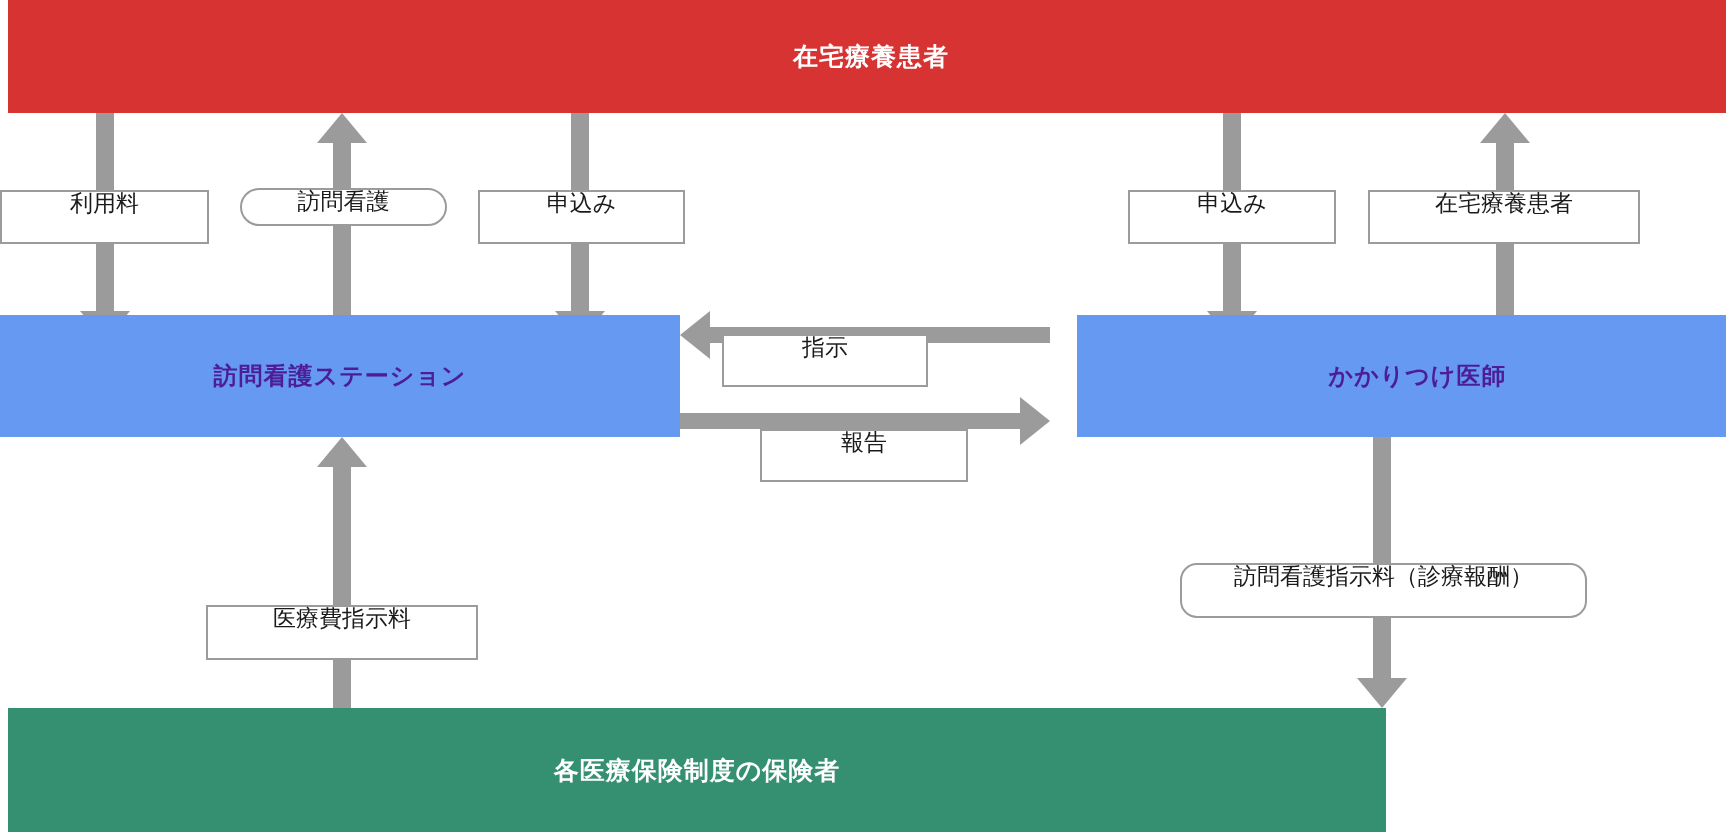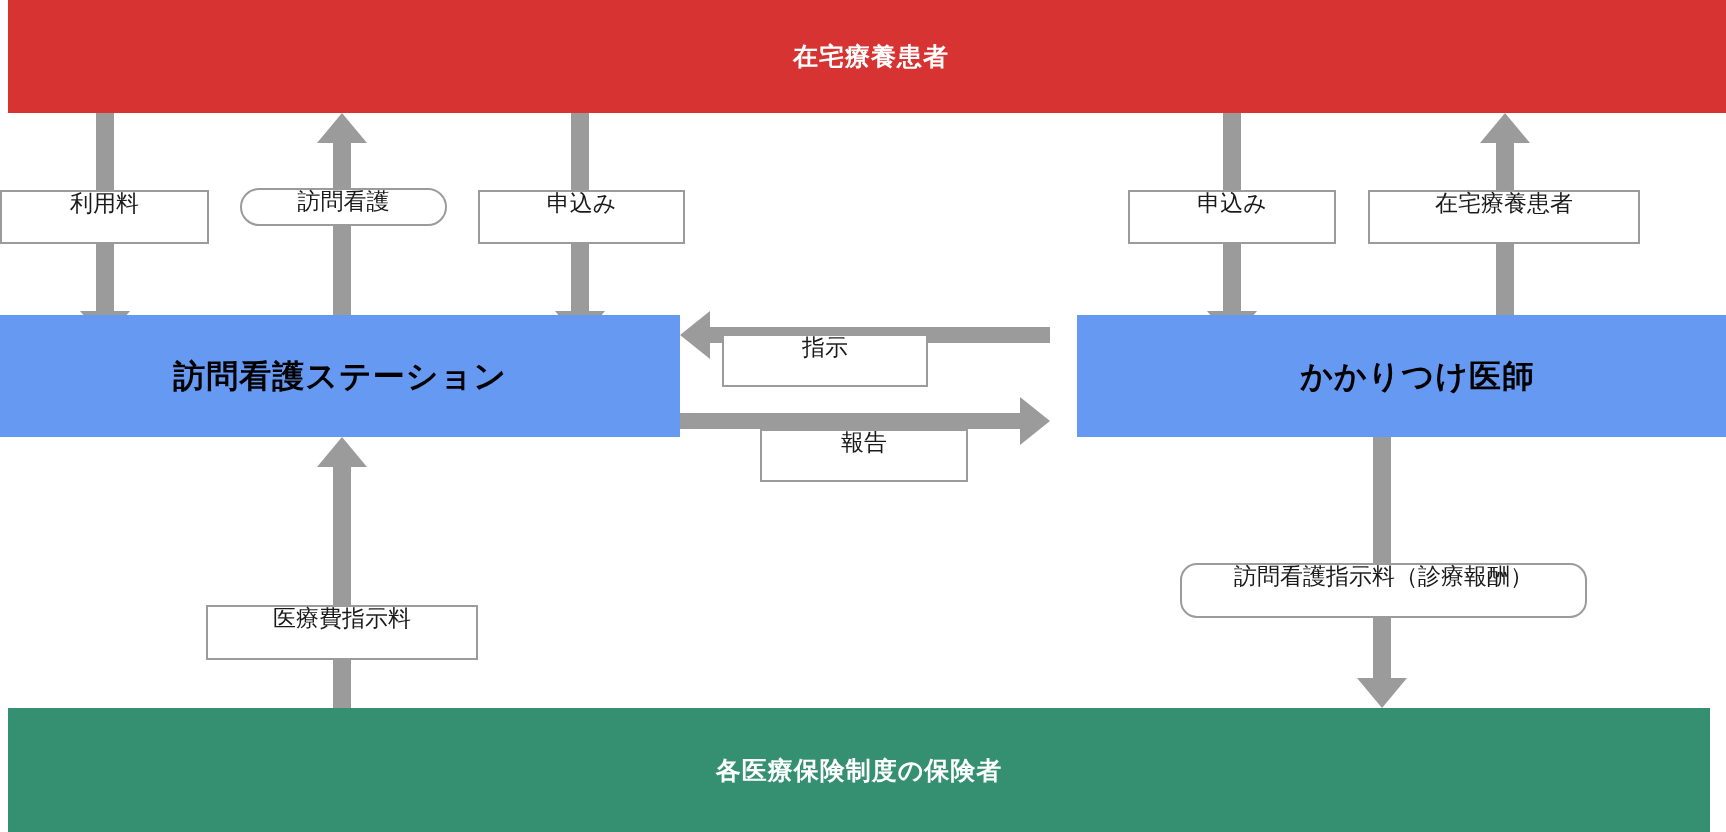--- a/index.html
+++ b/index.html
@@ -39,38 +39,38 @@
   #band-patient {
     left: 0;
     top: 0;
     width: 1726px;
     height: 113px;
     background: #D73333;
   }
   #band-insurer {
     left: 0;
     top: 708px;
-    width: 1702px;
+    width: 1378px;
     height: 124px;
     background: #349070;
   }
 
   
   .process-box {
     position: absolute;
     display: flex;
     align-items: center;
     justify-content: center;
     background: #6699F2;
     box-sizing: border-box;
     z-index: 3;
   }
   .process-label {
-    color: #000000;
-    font-size: 32px;
+    color: #4c1d95;
+    font-size: 24px;
     font-weight: bold;
     letter-spacing: 1px;
     white-space: nowrap;
     line-height: 1;
   }
   #box-nursing-station {
     left: 0;
     top: 315px;
     width: 680px;
     height: 122px;

